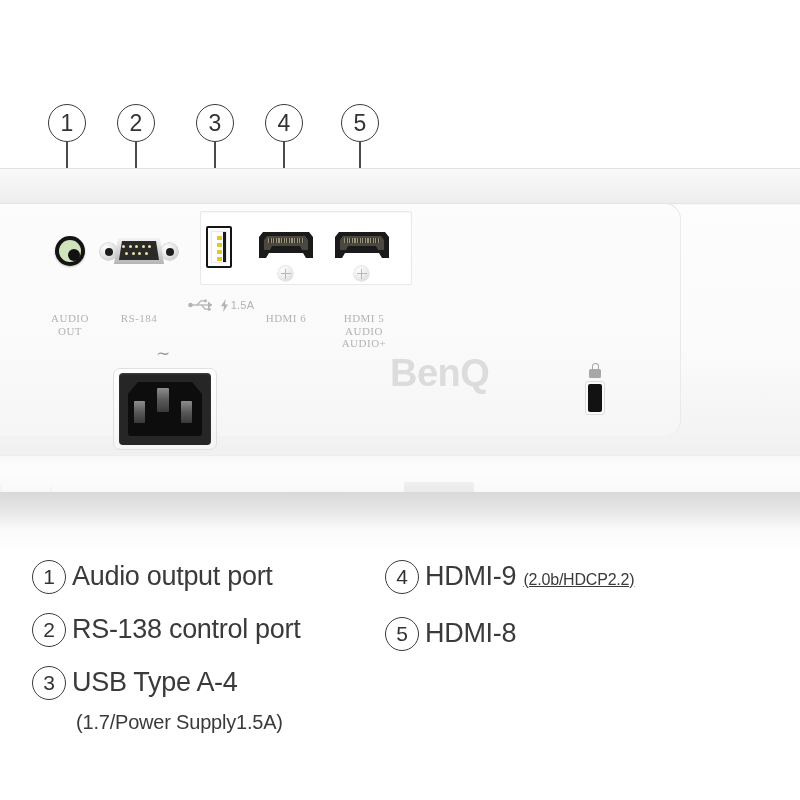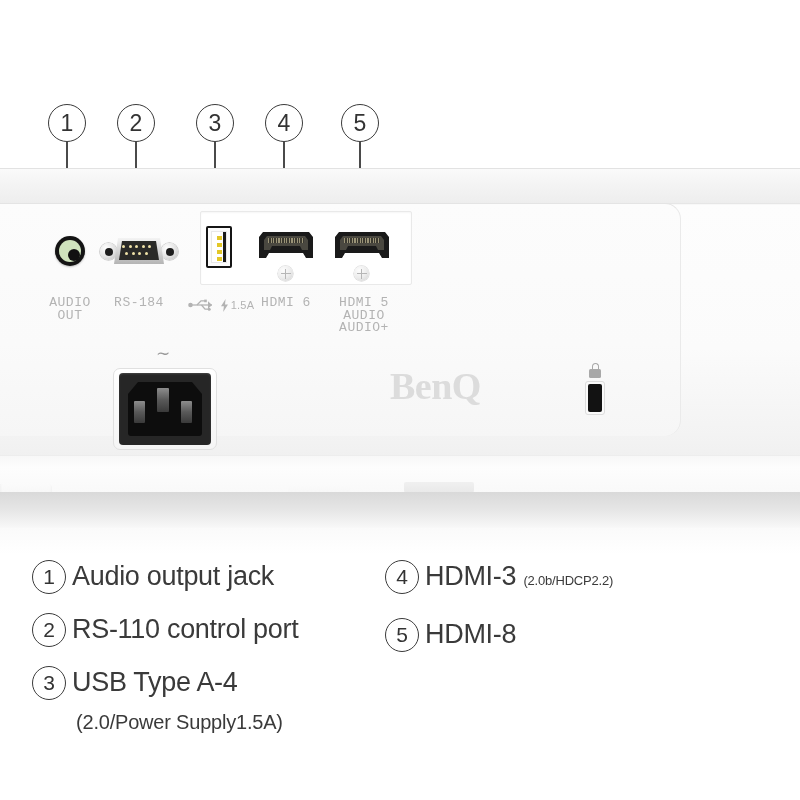--- a/index.html
+++ b/index.html
@@ -356,25 +356,26 @@
     left: 6.6px; top: 2.5px; width: 1.6px; height: 10px;
   }
   .hdmi-screw::after {
     left: 2.5px; top: 6.6px; width: 10px; height: 1.6px;
   }
 
   
   .port-label {
     position: absolute;
     color: #b3b3b3;
-    font-size: 13px;
+    font-size: 11px;
     line-height: 12.5px;
     letter-spacing: 0.5px;
     text-align: center;
-    font-family: Liberation Mono, monospace;
+    font-family: Liberation Serif, serif;
+    margin-top: 15px;
   }
 
   .usb-icon-row {
     position: absolute;
     left: 183px;
     top: 298px;
     width: 76px;
     height: 14px;
     color: #b3b3b3;
     font-size: 11px;
@@ -452,26 +453,26 @@
     left: 181px;
     top: 401px;
     width: 11px;
     height: 22px;
   }
 
   
   .benq-logo {
     position: absolute;
     left: 390px;
-    top: 364px;
+    top: 352px;
     color: #dcdcdc;
     font-size: 38px;
     font-weight: 700;
     letter-spacing: -0.5px;
-    font-family: Liberation Serif, serif;
+    font-family: Liberation Sans, sans-serif;
   }
 
   
   .lock-icon {
     position: absolute;
     left: 588px;
     top: 363px;
     width: 14px;
     height: 16px;
   }
@@ -552,22 +553,23 @@
   .legend-text {
     flex: 1 1 auto;
     color: #3a3a3a;
     font-size: 27px;
     line-height: 40px;
     letter-spacing: -0.3px;
     padding-left: 6px;
     white-space: nowrap;
   }
   .legend-text .sub {
-    font-size: 13px;
+    font-size: 16px;
     letter-spacing: -0.2px;
+    text-decoration: underline;
   }
   .legend-sub-line {
     color: #3a3a3a;
     font-size: 20px;
     line-height: 32px;
     letter-spacing: -0.2px;
     padding-left: 44px;
     white-space: nowrap;
   }
   .legend-sub-line.indent-right {
@@ -720,42 +722,42 @@
   </div>
   <div class="lock-slot-frame"></div>
   <div class="lock-slot"></div>
 
   <div class="legend">
 
     <div class="legend-col legend-col-left">
 
       <div class="legend-row" style="margin-top:8px;">
         <div class="legend-num">1</div>
-        <div class="legend-text">Audio output jack</div>
+        <div class="legend-text">Audio output port</div>
       </div>
 
       <div class="legend-row" style="margin-top:13px;">
         <div class="legend-num">2</div>
-        <div class="legend-text">RS-110 control port</div>
+        <div class="legend-text">RS-138 control port</div>
       </div>
 
       <div class="legend-row" style="margin-top:13px;">
         <div class="legend-num">3</div>
         <div class="legend-text">USB Type A-4</div>
       </div>
-      <div class="legend-sub-line" style="margin-top:4px;">(2.0/Power Supply1.5A)</div>
+      <div class="legend-sub-line" style="margin-top:4px;">(1.7/Power Supply1.5A)</div>
 
     </div>
 
     <div class="legend-col legend-col-right">
 
       <div class="legend-row" style="margin-top:8px;">
         <div class="legend-num">4</div>
         <div class="legend-text">
-          <span>HDMI-3</span>
+          <span>HDMI-9</span>
           <span class="sub">(2.0b/HDCP2.2)</span>
         </div>
       </div>
 
       <div class="legend-row" style="margin-top:13px;">
         <div class="legend-num">5</div>
         <div class="legend-text">HDMI-8</div>
       </div>
 
     </div>

